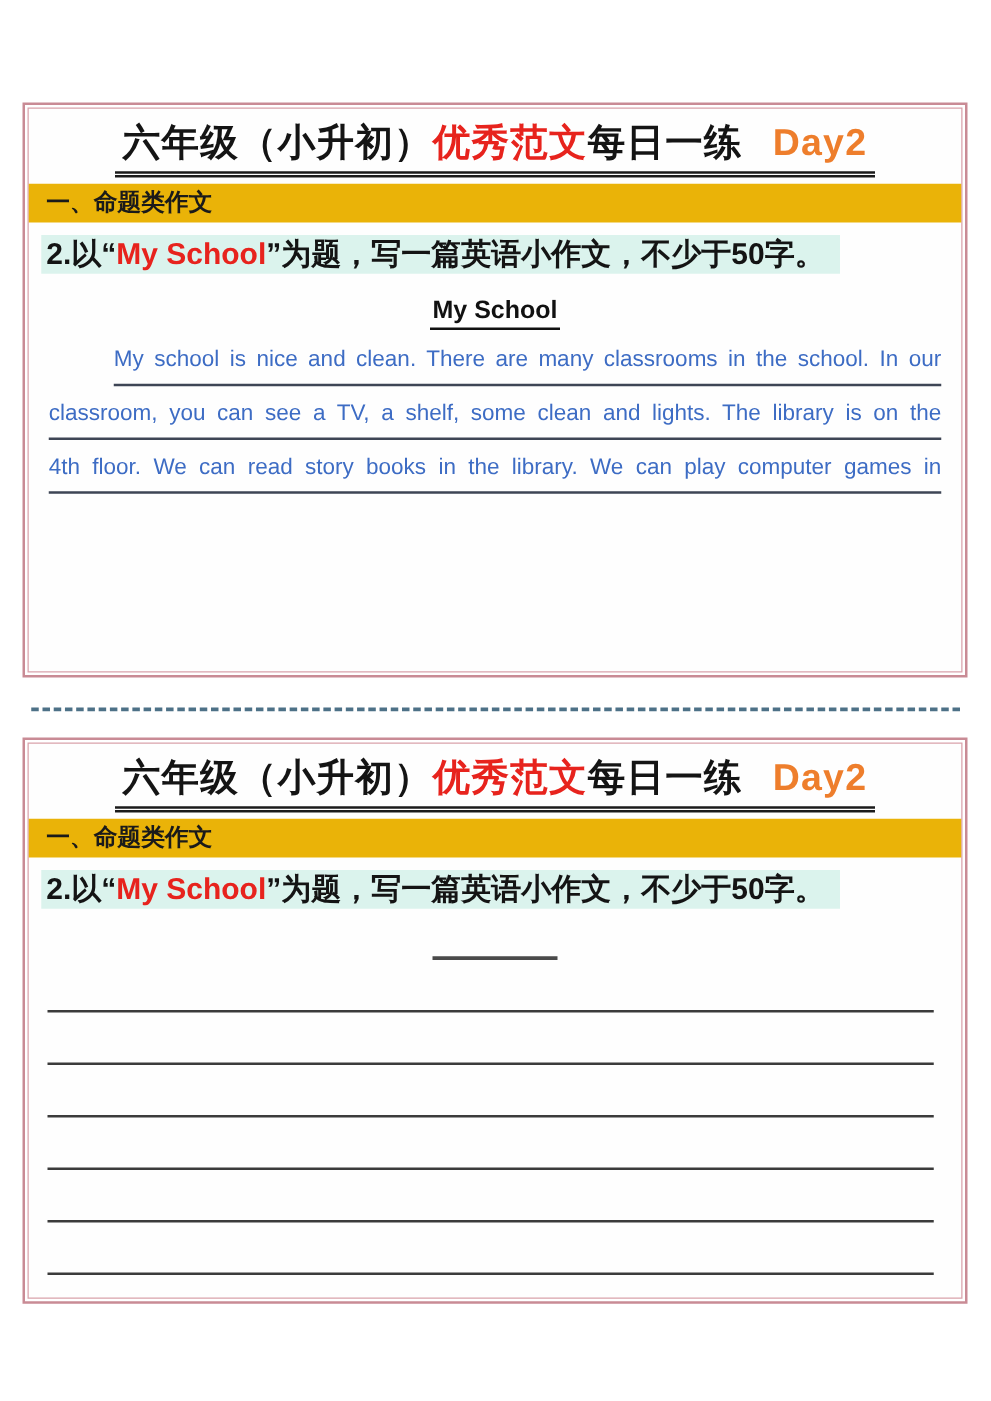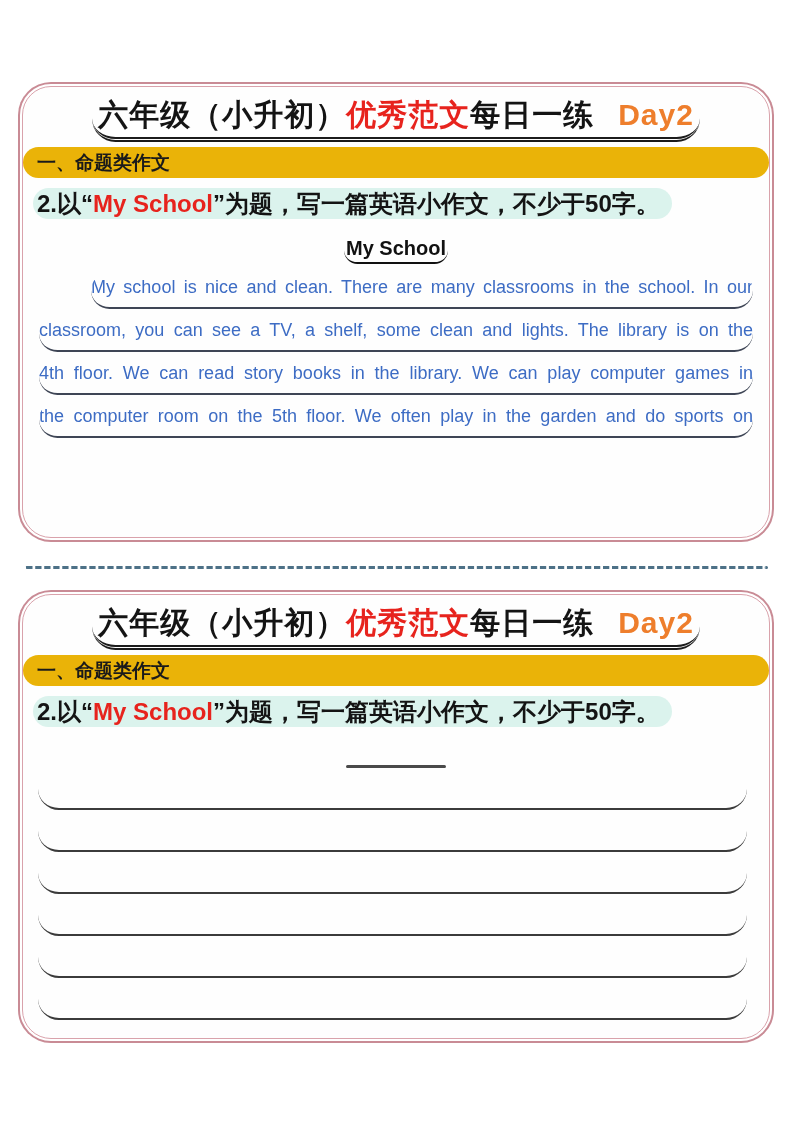--- a/index.html
+++ b/index.html
@@ -1,15 +1,15 @@
 <!DOCTYPE html>
 <html><head>
 <meta charset="utf-8">
 <style>
-  * { margin: 0; padding: 0; box-sizing: border-box; border-radius: 29px; }
+  * { margin: 0; padding: 0; box-sizing: border-box; }
   html, body { width: 793px; height: 1121px; }
   body {
     position: relative;
     background: #ffffff;
     font-family: "Liberation Sans", "DejaVu Sans", sans-serif;
     overflow: hidden;
   }
 
   
   .sheet-box {
@@ -144,23 +144,20 @@
   <div class="essay">
     <div class="essay-line indent">
       <span class="line-text">My school is nice and clean. There are many classrooms in the school. In our</span>
     </div>
     <div class="essay-line">
       <span class="line-text">classroom, you can see a TV, a shelf, some clean and lights. The library is on the</span>
     </div>
     <div class="essay-line">
       <span class="line-text">4th floor. We can read story books in the library. We can play computer games in</span>
     </div>
-    <div class="essay-line">
-      <span class="line-text">the computer room on the 5th floor. We often play in the garden and do sports on</span>
-    </div>
   </div>
 </section>
 
 <div class="divider"></div>
 
 <section class="sheet-box bottom">
   <div class="title-wrap">
     <h1 class="page-title"><span>六年级（小升初）</span><span class="t-red">优秀范文</span><span>每日一练</span><span class="t-orange">Day2</span></h1>
   </div>
 

